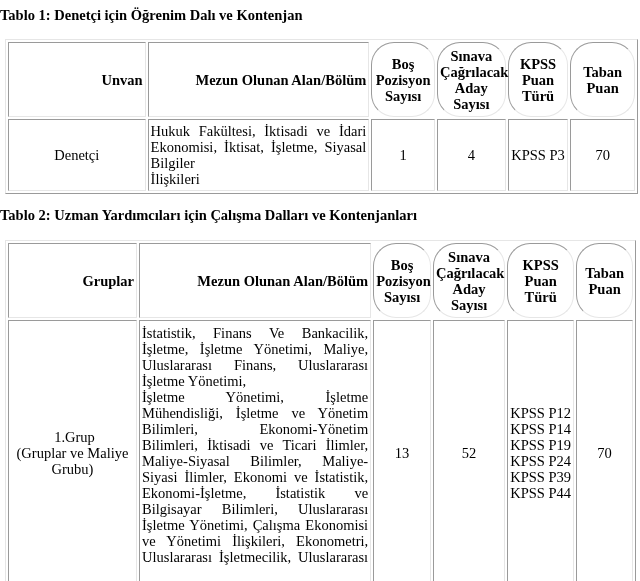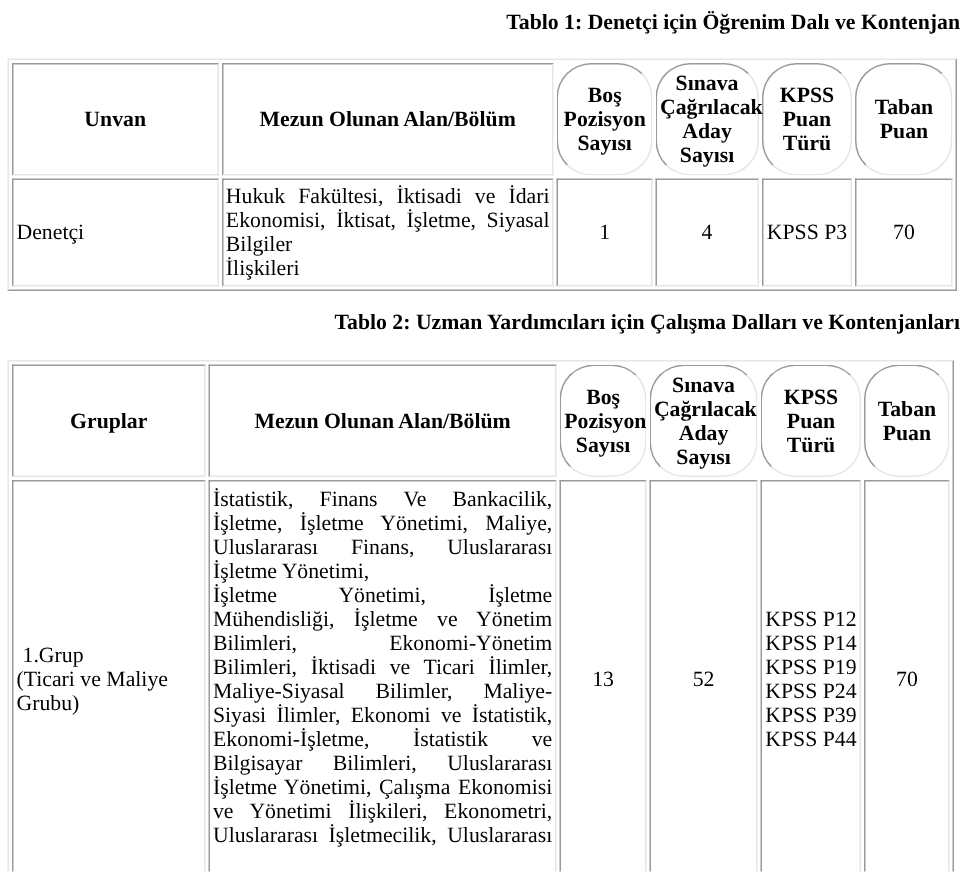--- a/index.html
+++ b/index.html
@@ -2,21 +2,21 @@
 <html><head>
   <meta charset="utf-8">
   <style>
     html, body { margin: 0; padding: 0; background: #ffffff; }
     body {
       width: 640px; height: 581px; overflow: hidden; position: relative;
       font-family: "Liberation Serif", "DejaVu Serif", serif;
       color: #000;
     }
     .caption {
-      position: absolute; left: 0; width: 640px; text-align: right;
+      position: absolute; left: 0; width: 640px; text-align: left;
       font-weight: bold; font-size: 14.5px; line-height: 18px;
     }
     #cap1 { top: 6px; }
     #cap2 { top: 206px; }
 
     table.t {
       position: absolute;
       border-collapse: separate;
       border-spacing: 2px;
       border: 1px solid;
@@ -26,25 +26,25 @@
     }
     table.t td, table.t th {
       border: 1px solid;
       border-color: #9a9a9a #e6e6e6 #e6e6e6 #9a9a9a;
       padding: 0 2px;
       font-size: 14.5px;
       line-height: 16px;
       vertical-align: middle;
     }
     table.t th { font-weight: bold; }
-    th.left { text-align: center; margin-top: 41px; }
+    th.left { text-align: right; margin-top: 41px; }
     th.center { text-align: center; border-radius: 23px; }
     td.center { text-align: center; }
     td.just { text-align: justify; text-align-last: left; }
-    td.left { text-align: left; }
+    td.left { text-align: center; }
 
     #table1 { left: 5px; top: 39px; width: 633px; }
     #table1 thead th { height: 73px; }
     #table1 tbody td { height: 70px; margin-left: 32px; }
 
     #table2 { left: 5px; top: 240px; width: 631px; }
     #table2 thead th { height: 73px; }
     #table2 tbody td { height: 260px; vertical-align: middle; }
 
     .line { display: block; }
@@ -142,21 +142,21 @@
       <th class="center">
         <span class="line">Taban</span>
         <span class="line">Puan</span>
       </th>
     </tr>
   </thead>
   <tbody>
     <tr>
       <td class="left">
         <span class="line" style="padding-left:4px">1.Grup</span>
-        <span class="line">(Ticari ve Maliye</span>
+        <span class="line">(Gruplar ve Maliye</span>
         <span class="line">Grubu)</span>
       </td>
       <td class="just" style="vertical-align:top;padding-top:4px">
         <span class="jline">İstatistik, Finans Ve Bankacilik,</span>
         <span class="jline">İşletme, İşletme Yönetimi, Maliye,</span>
         <span class="jline">Uluslararası Finans, Uluslararası</span>
         <span class="lline">İşletme Yönetimi,</span>
         <span class="jline">İşletme Yönetimi, İşletme</span>
         <span class="jline">Mühendisliği, İşletme ve Yönetim</span>
         <span class="jline">Bilimleri, Ekonomi-Yönetim</span>

